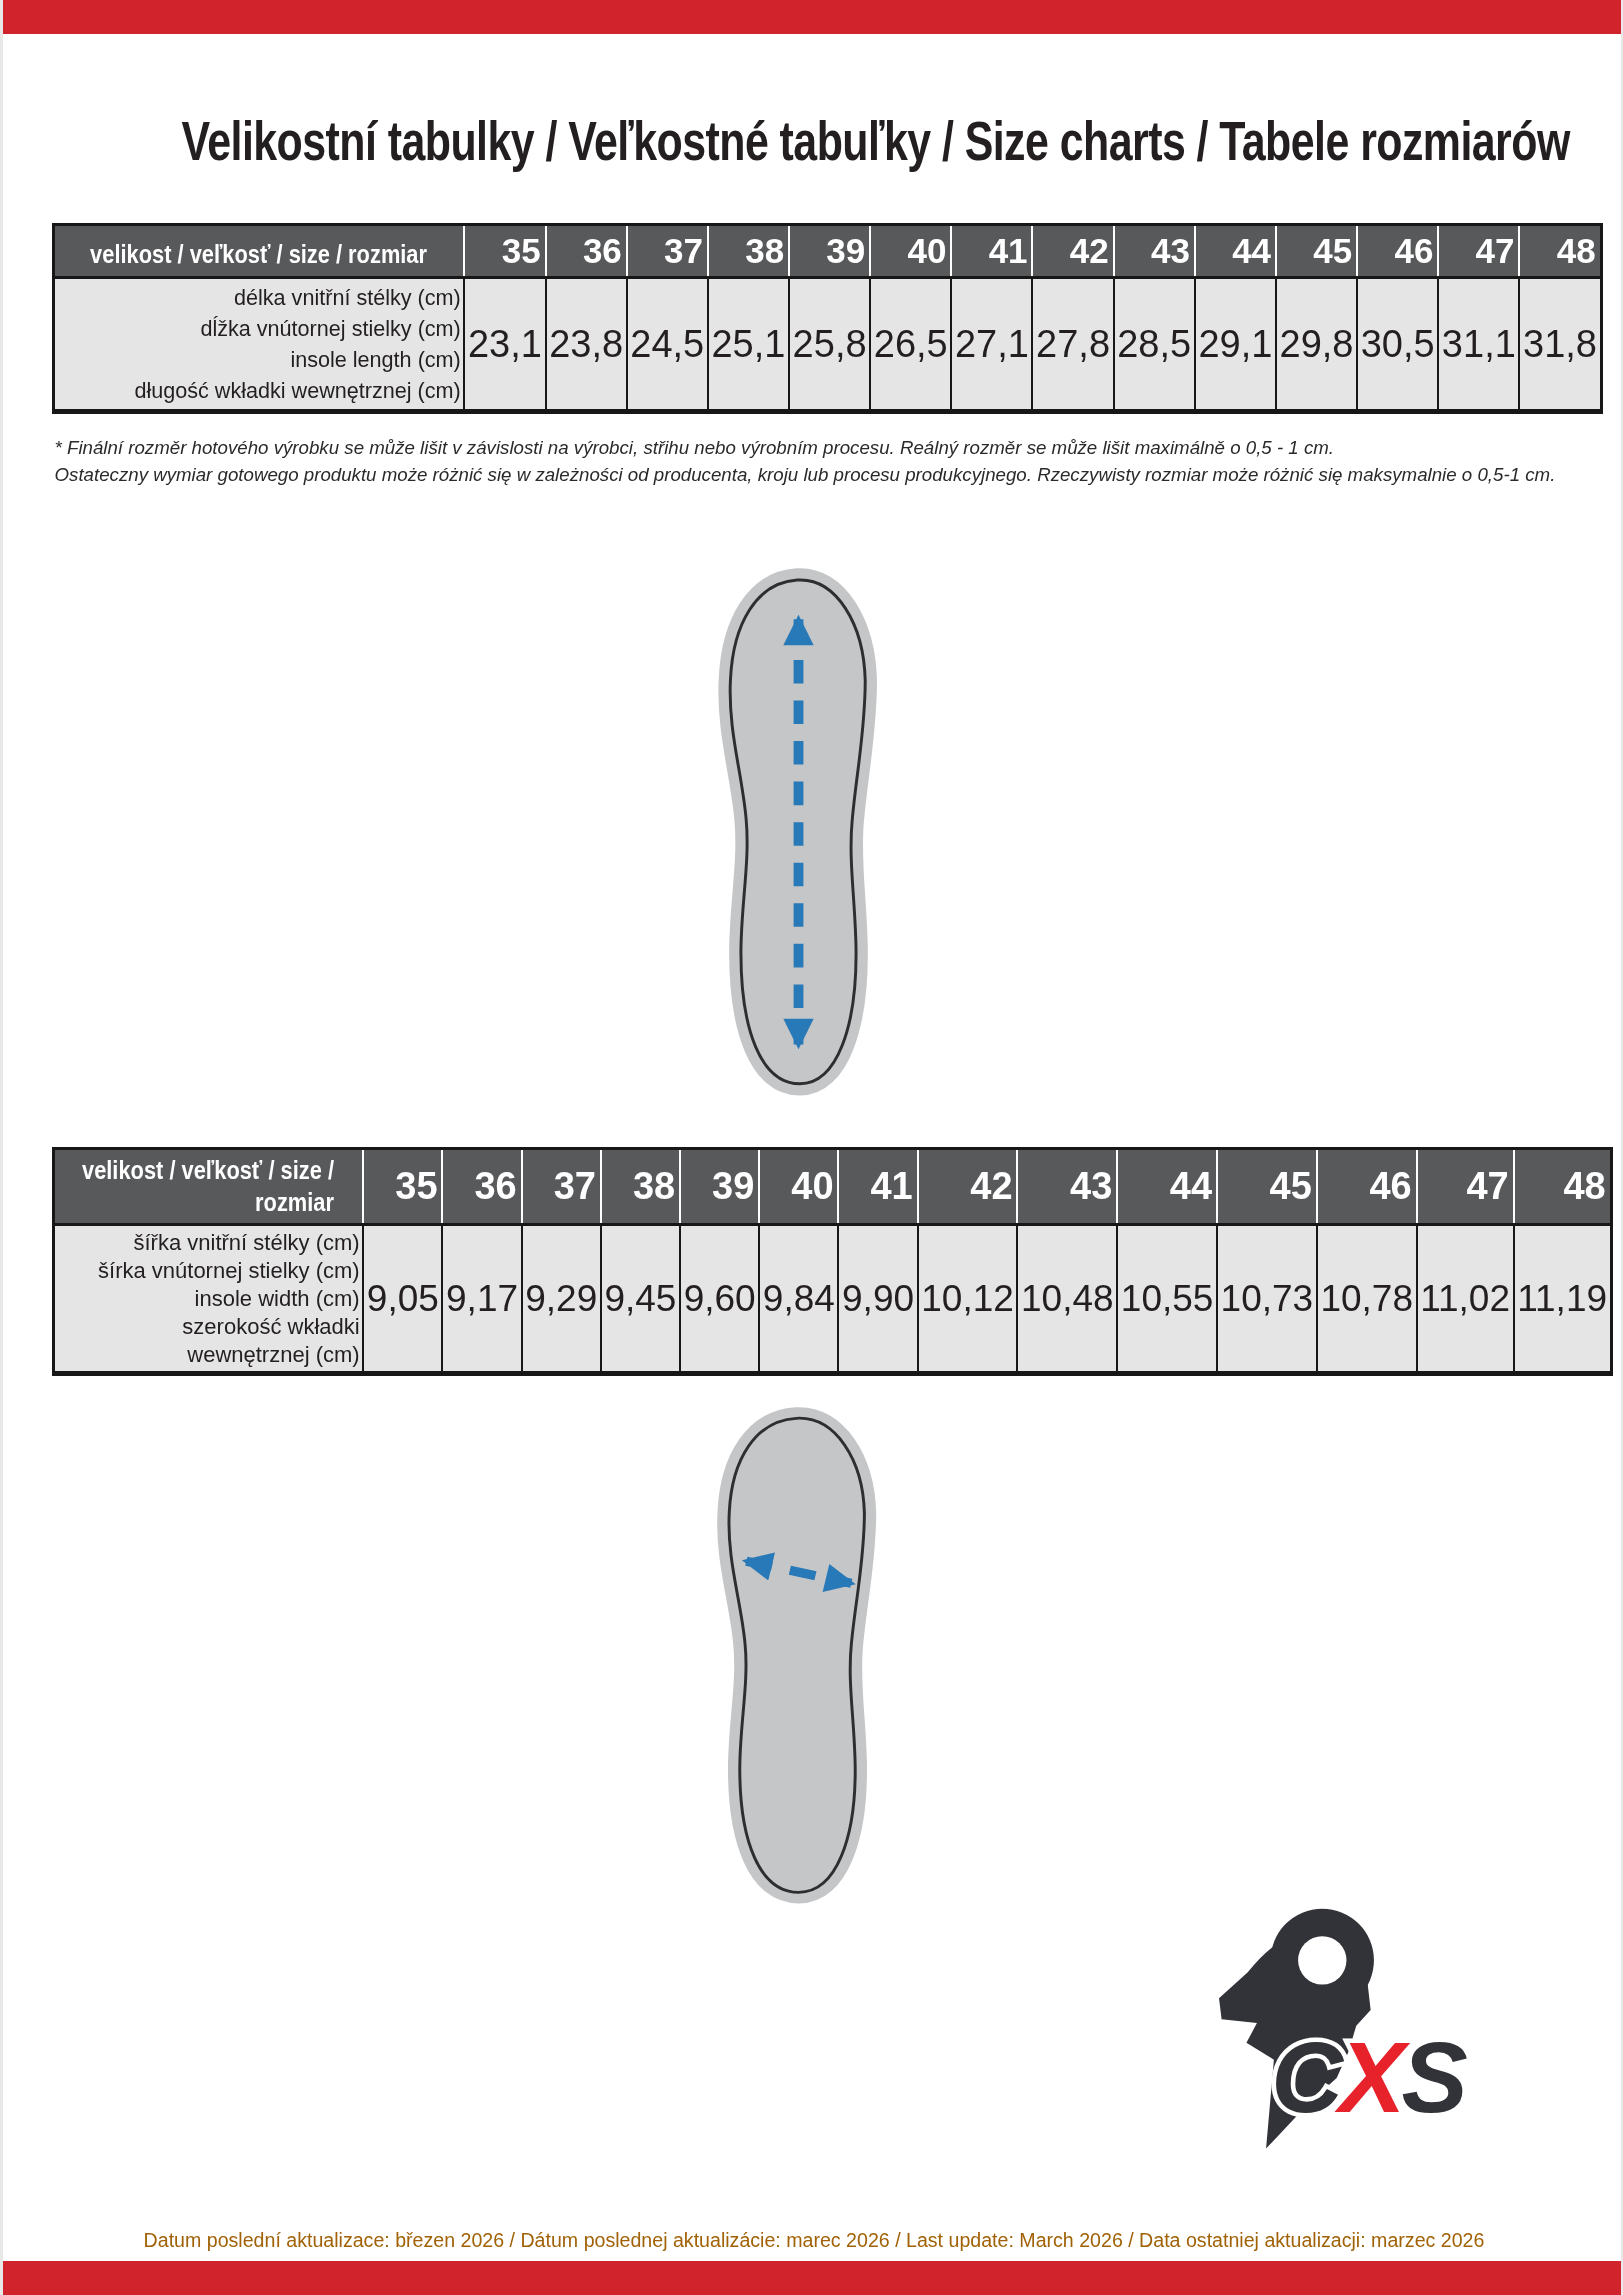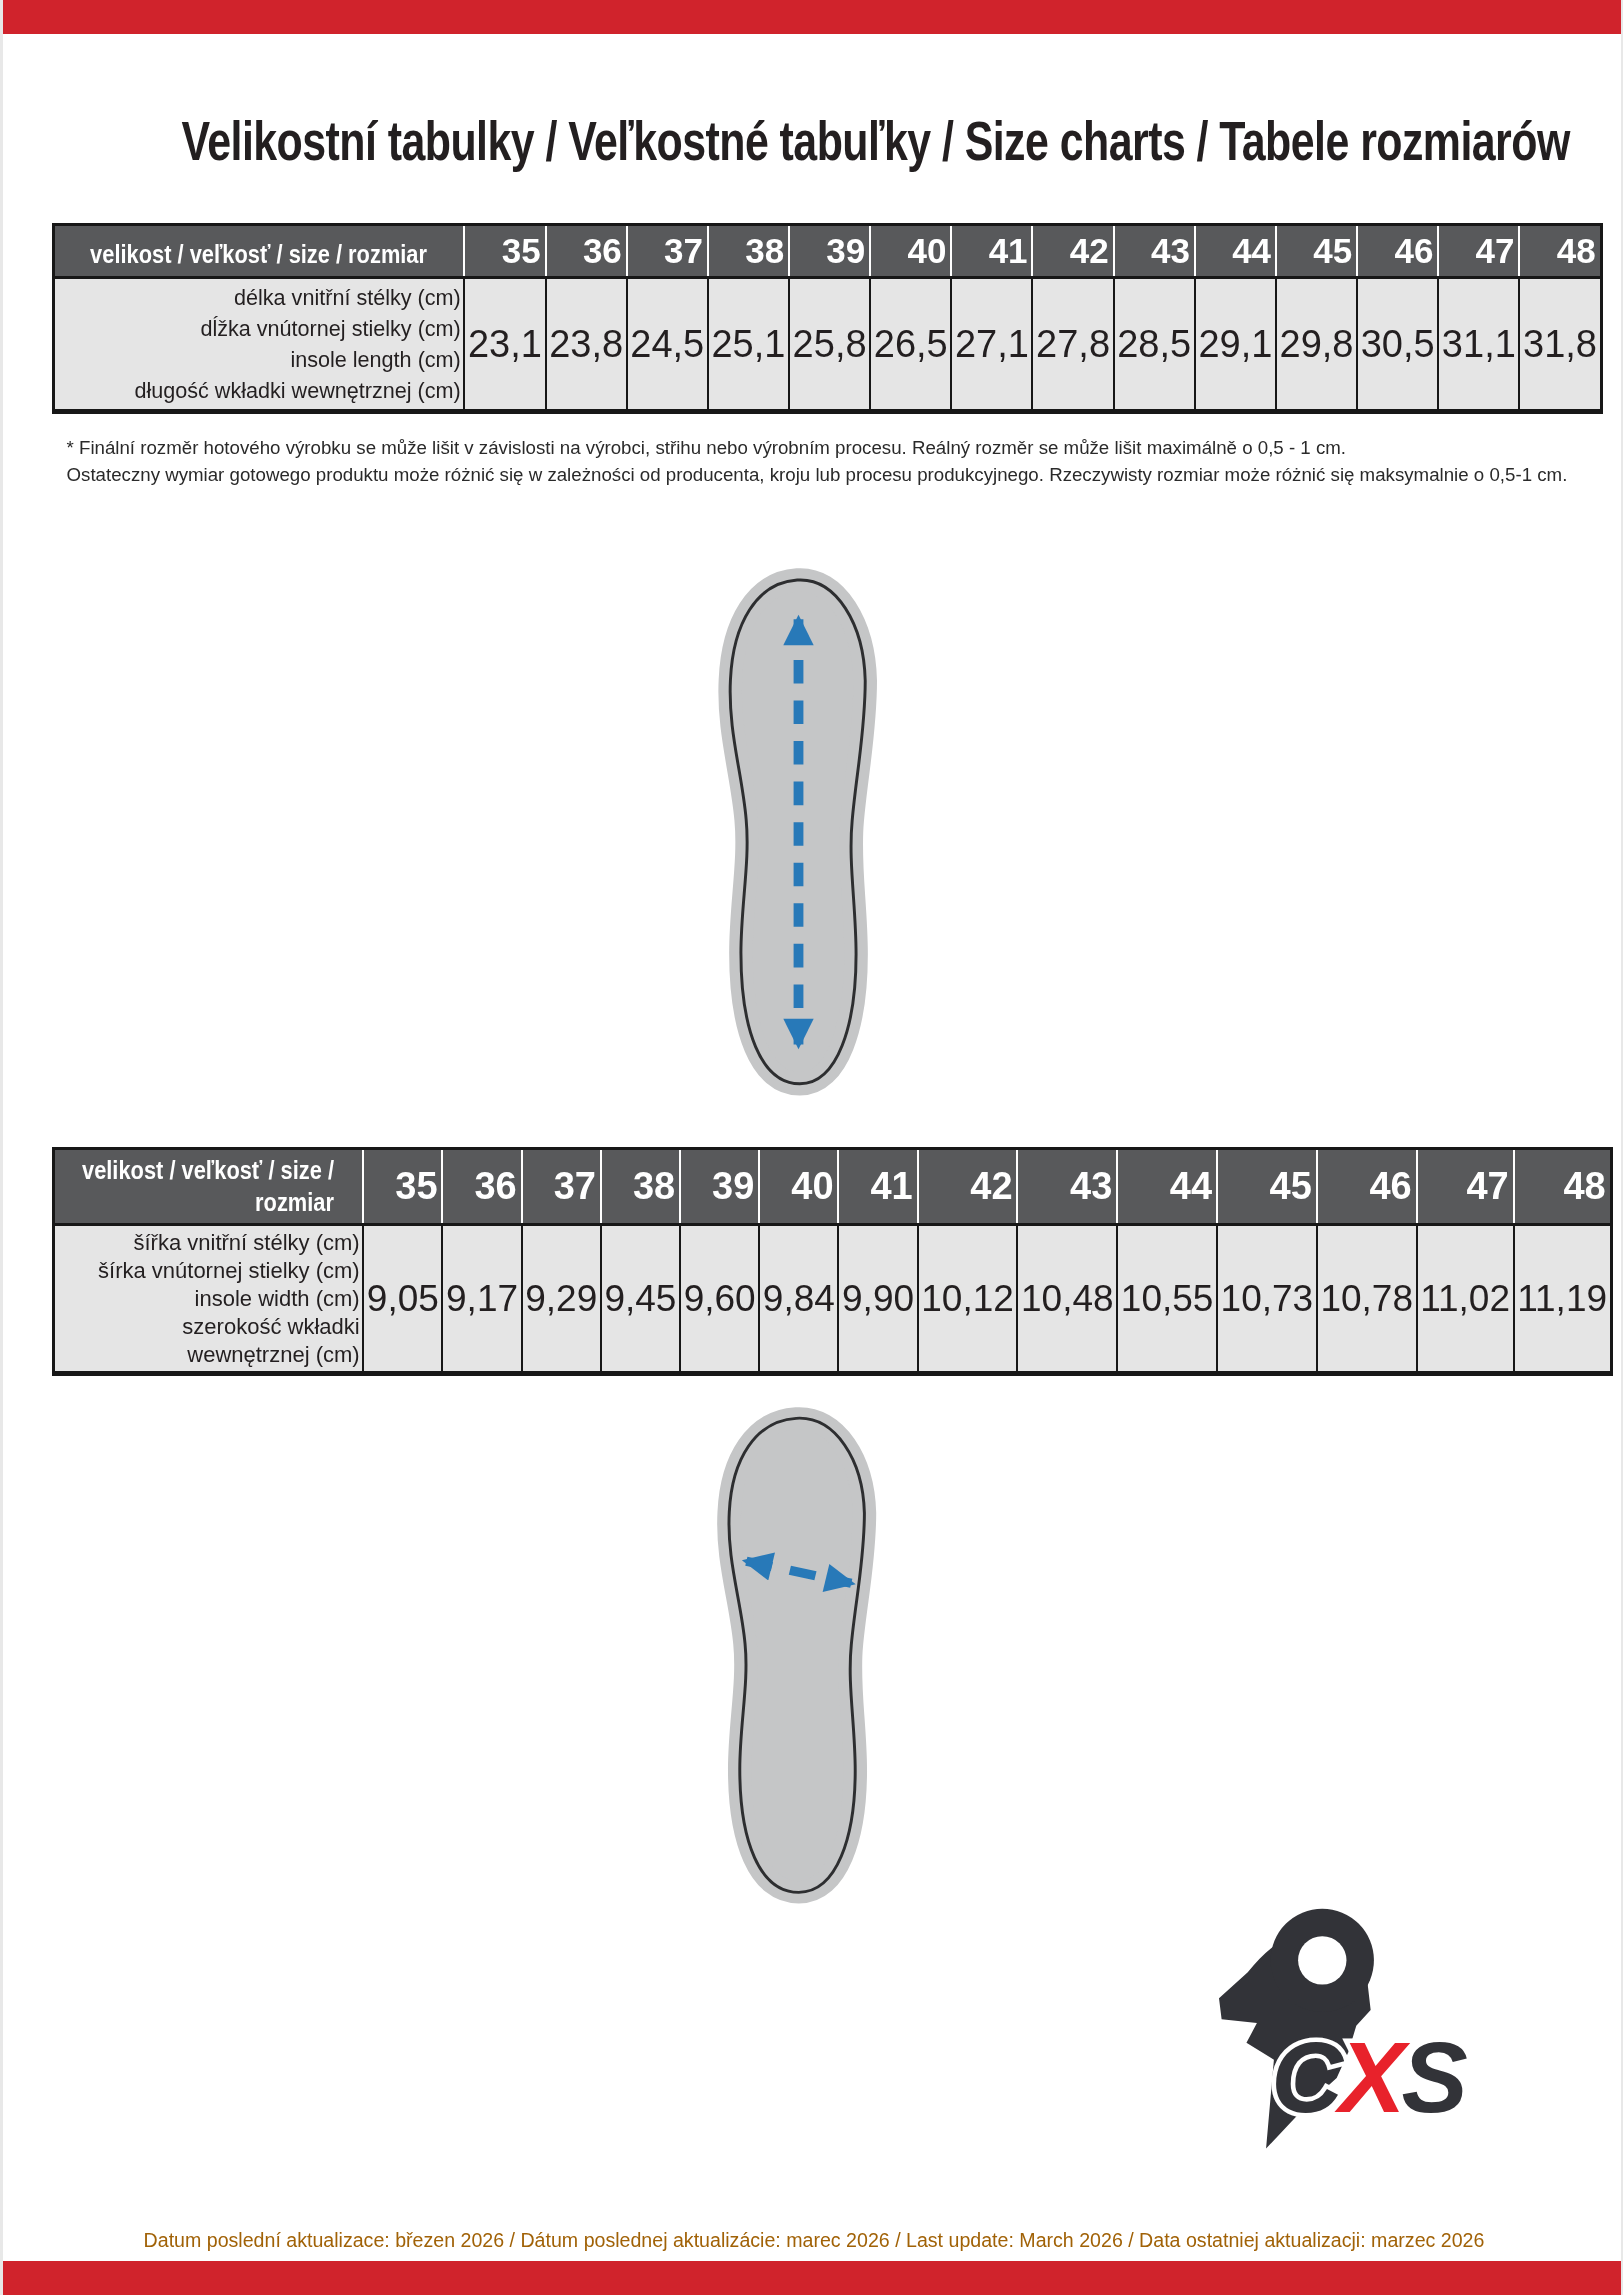--- a/index.html
+++ b/index.html
@@ -41,21 +41,21 @@
   #t1 th{height:50px;font-size:35px;}
   #t2 th{height:73px;font-size:38px;}
   #t1 td{height:130px;font-size:38px;}
   #t2 td{height:145px;font-size:37px;}
 
   .hlabel-wrap{display:inline-block;transform:scaleX(0.84);white-space:nowrap;font-size:26px;line-height:32px;}
   .rowlabel{font-weight:bold;}
   #t1 .rowlabel div{font-size:21.6px;line-height:31px;white-space:nowrap;}
   #t2 .rowlabel div{font-size:22px;line-height:28px;white-space:nowrap;}
 
-  .notes{position:absolute;left:64px;top:435px;}
+  .notes{position:absolute;left:52px;top:435px;font-style:italic;}
   .notes div{font-size:18.7px;line-height:26.5px;white-space:nowrap;color:#2a2a2a;}
 
   .insole{position:absolute;}
   #insole-length{left:684px;top:567px;width:223px;height:543px;}
   #insole-width{left:683px;top:1406px;width:223px;height:511px;}
   .insole .blob{fill:var(--insole-gray,#c5c6c7);stroke:var(--insole-gray,#c5c6c7);stroke-width:36;stroke-linejoin:round;}
   .insole .outline{fill:none;stroke:#2d2e30;stroke-width:4.5;}
   .insole .measure{stroke:var(--arrow-blue,#2879b8);stroke-width:15;fill:none;}
   .insole .ah{fill:var(--arrow-blue,#2879b8);}
 

